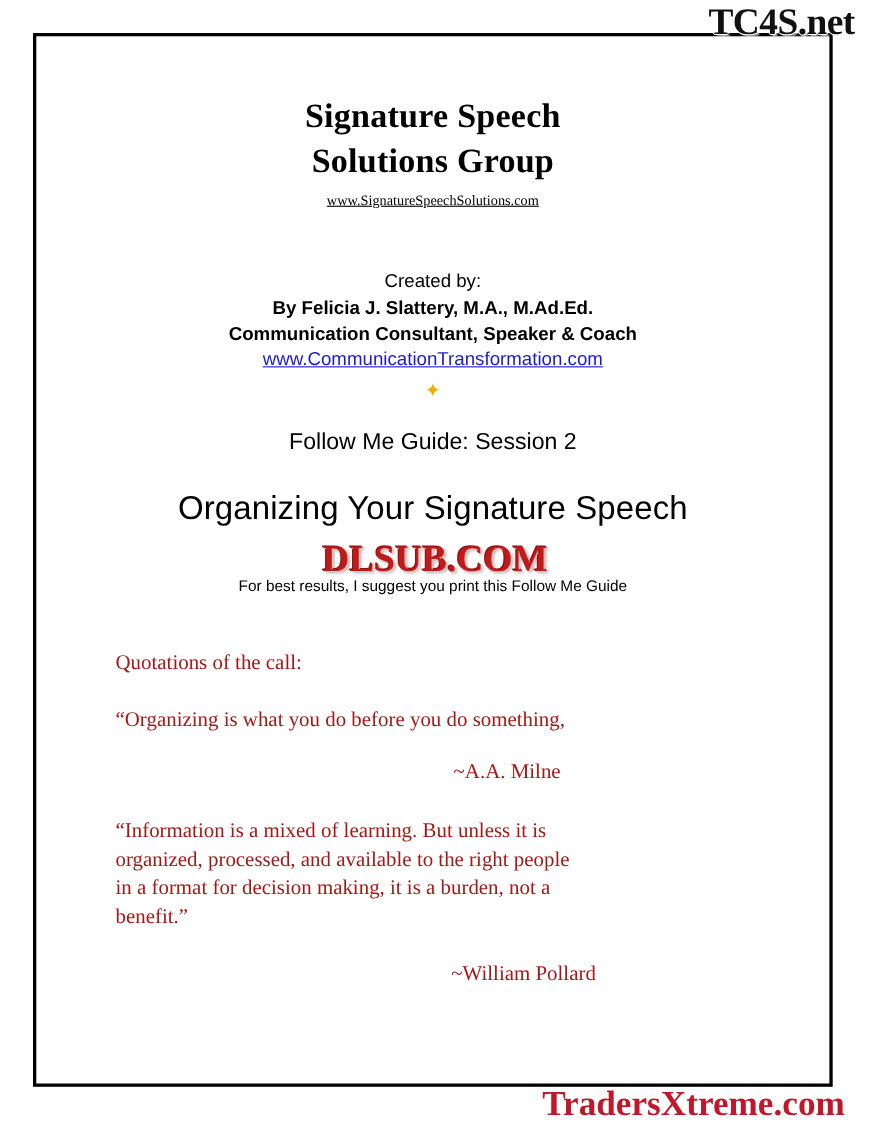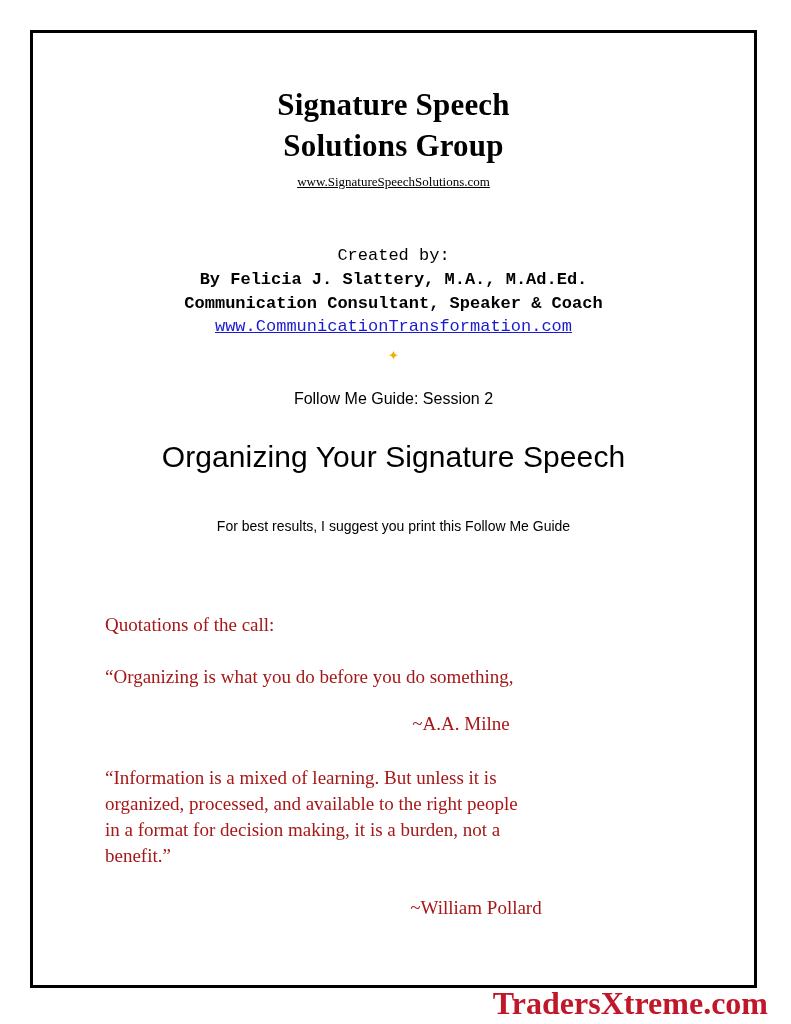--- a/index.html
+++ b/index.html
@@ -104,21 +104,21 @@
     font-family: "Liberation Serif", serif;
     font-size: 13px;
     color: #000000;
     margin-top: 7px;
     text-decoration: underline;
   }
 
   .created-block {
     text-align: center;
     margin-top: 55px;
-    font-family: Liberation Mono, monospace;
+    font-family: Liberation Sans, sans-serif;
     color: #000000;
   }
   .created-by {
     font-size: 17px;
     line-height: 1.35;
   }
   .author-line {
     font-size: 17px;
     font-weight: bold;
     line-height: 1.4;
@@ -137,21 +137,21 @@
     margin-top: 6px;
     font-size: 18px;
     color: #e8b400;
     line-height: 1;
   }
 
   .session-line {
     text-align: center;
     margin-top: 26px;
     font-family: "Liberation Sans", sans-serif;
-    font-size: 16px;
+    font-size: 21px;
     color: #000000;
   }
 
   .doc-title {
     text-align: center;
     margin-top: 32px;
     font-family: "Liberation Sans", sans-serif;
     font-size: 30px;
     color: #000000;
     letter-spacing: 0.1px;
@@ -160,21 +160,21 @@
   .print-note {
     text-align: center;
     margin-top: 42px;
     font-family: "Liberation Sans", sans-serif;
     font-size: 14px;
     line-height: 1.45;
     color: #000000;
   }
 
   .quotes {
-    margin-top: 78px;
+    margin-top: 50px;
     padding-left: 45px;
     padding-right: 30px;
     color: #a61818;
     font-family: "Liberation Serif", serif;
   }
   .quotes-heading {
     font-size: 19px;
     margin-bottom: 28px;
   }
   .quote-text {
@@ -239,15 +239,17 @@
         <div>“Information is a mixed of learning. But unless it is</div>
         <div>organized, processed, and available to the right people</div>
         <div>in a format for decision making, it is a burden, not a</div>
         <div>benefit.”</div>
       </div>
       <div class="quote-attrib quote-attrib-2">~William Pollard</div>
     </div>
 
   </div>
 
+  <div class="wm-tc4s">TC4S.net</div>
+  <div class="wm-dlsub">DLSUB.COM</div>
   <div class="wm-traders">TradersXtreme.com</div>
 
 </div>
 
 </body></html>

